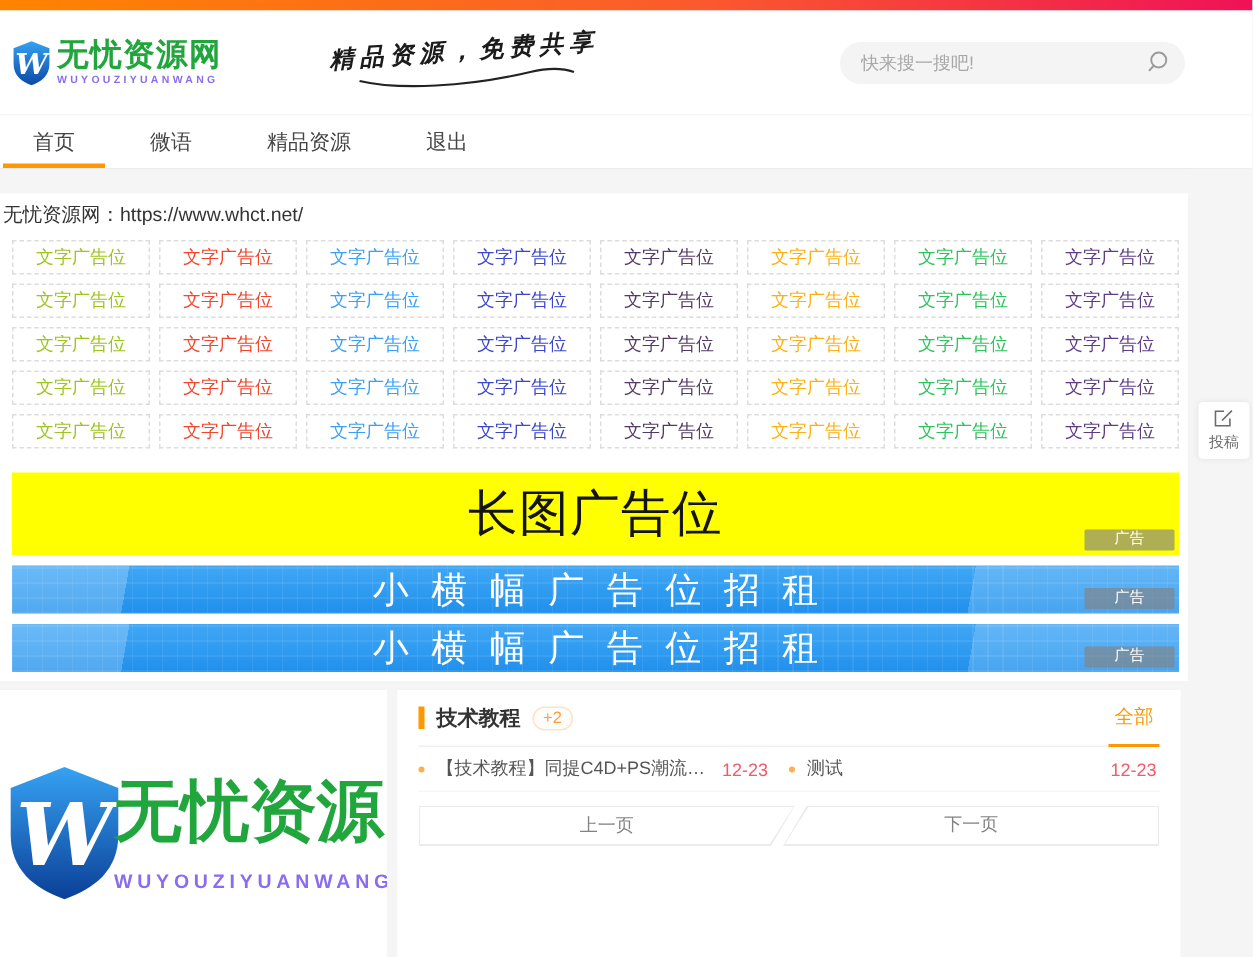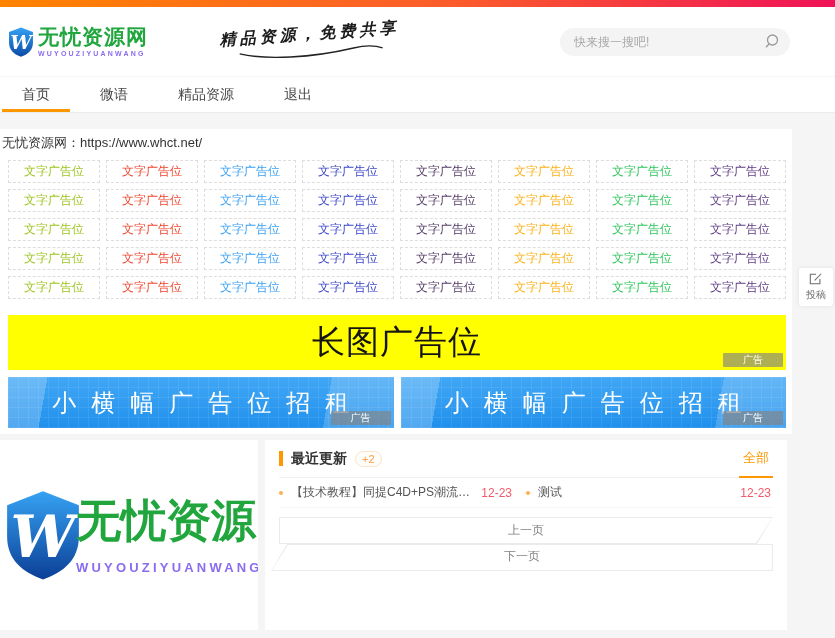--- a/index.html
+++ b/index.html
@@ -35,21 +35,21 @@
   .url-line { font-size:13px; color:#333; margin:2px 0 8px -6px; }
 
   .ad-grid { display:grid; grid-template-columns:repeat(8,1fr); gap:6px; }
   .ad-cell { height:23px; line-height:21px; text-align:center; background:#fff; border:1px dashed #ddd; font-size:12px; cursor:pointer; white-space:nowrap; overflow:hidden; }
 
   .long-banner { position:relative; margin-top:16px; height:55px; background:#ffff00; display:flex; align-items:center; justify-content:center; gap:48px; cursor:pointer; }
   .long-banner-title { font-size:33px; color:#141414; font-weight:500; letter-spacing:1px; }
   .long-banner-size { font-size:33px; color:#ff0000; font-weight:500; }
   .ad-tag { position:absolute; right:3px; bottom:3px; background:rgba(130,130,130,.65); color:#fff; font-size:10px; line-height:14px; padding:0 20px; border-radius:1px; }
 
-  .small-banners { display:flex; gap:7px; margin-top:7px; }
+  .small-banners { display:flex; gap:7px; margin-top:7px;flex-direction:column; }
   .small-banner { position:relative; flex:1; height:51px; cursor:pointer; display:flex; align-items:center; justify-content:center;
     background:
       linear-gradient(100deg, rgba(255,255,255,.22) 0 10%, rgba(255,255,255,0) 10% 82%, rgba(255,255,255,.18) 82%),
       repeating-linear-gradient(0deg, rgba(255,255,255,.08) 0 1px, transparent 1px 10px),
       repeating-linear-gradient(90deg, rgba(255,255,255,.08) 0 1px, transparent 1px 10px),
       linear-gradient(180deg,#41a7f5,#2090ec);
   }
   .small-banner-txt { color:#fff; font-size:24px; font-weight:500; letter-spacing:15px; text-indent:15px; white-space:nowrap; }
 
   
@@ -65,21 +65,21 @@
   .recent-title { font-size:14px; font-weight:bold; color:#333; }
   .recent-badge { margin-left:8px; font-size:11px; color:#ff9c40; border:1px solid #fbe3c8; background:#fffdfa; border-radius:9px; padding:1px 6px; }
   .recent-all { margin-left:auto; height:100%; display:flex; align-items:center; font-size:13px; color:#ff9800; border-bottom:2px solid #ff9800; margin-bottom:-1px; padding:0 4px; cursor:pointer; }
   .recent-list { display:flex; height:30px; align-items:center; border-bottom:1px solid #f7f7f7; }
   .recent-item { flex:1; display:flex; align-items:center; min-width:0; cursor:pointer; }
   .dot { width:4px; height:4px; border-radius:50%; background:#ffb04d; margin-right:8px; flex:0 0 auto; }
   .recent-item-title { font-size:12px; color:#555; white-space:nowrap; overflow:hidden; text-overflow:ellipsis; }
   .recent-item-date { margin-left:auto; padding-left:8px; padding-right:14px; font-size:12px; color:#f05a6a; flex:0 0 auto; }
   .recent-item:last-child .recent-item-date { padding-right:2px; }
 
-  .pager { display:flex; margin-top:9px;flex-direction:column; }
+  .pager { display:flex; margin-top:9px; }
   .pg { position:relative; height:27px; flex:1; cursor:pointer; }
   .pg + .pg { margin-left:-8px;font-family:Liberation Mono, monospace; }
   .pg .shape-o,.pg .shape-i { position:absolute; }
   .pg .shape-o { inset:0; background:#ebebeb; }
   .pg .shape-i { inset:1px; background:#fff; }
   .pg.left .shape-o,.pg.left .shape-i { clip-path:polygon(0 0,100% 0,calc(100% - 16px) 100%,0 100%); }
   .pg.right .shape-o,.pg.right .shape-i { clip-path:polygon(16px 0,100% 0,100% 100%,0 100%); }
   .pg .lbl { position:relative; display:block; text-align:center; line-height:27px; font-size:12px; color:#828282; }
 
   
@@ -222,21 +222,21 @@
       </svg>
       <div class="big-txt">
         <span class="big-title">无忧资源网</span>
         <span class="big-sub">WUYOUZIYUANWANG</span>
       </div>
     </div>
 
     <div class="recent-card">
       <div class="recent-header">
         <span class="recent-bar"></span>
-        <span class="recent-title">最近更新</span>
+        <span class="recent-title">技术教程</span>
         <span class="recent-badge">+2</span>
         <span class="recent-all">全部</span>
       </div>
       <div class="recent-list">
         <div class="recent-item">
           <span class="dot"></span>
           <span class="recent-item-title">【技术教程】同提C4D+PS潮流海报案例课</span>
           <span class="recent-item-date">12-23</span>
         </div>
         <div class="recent-item">

